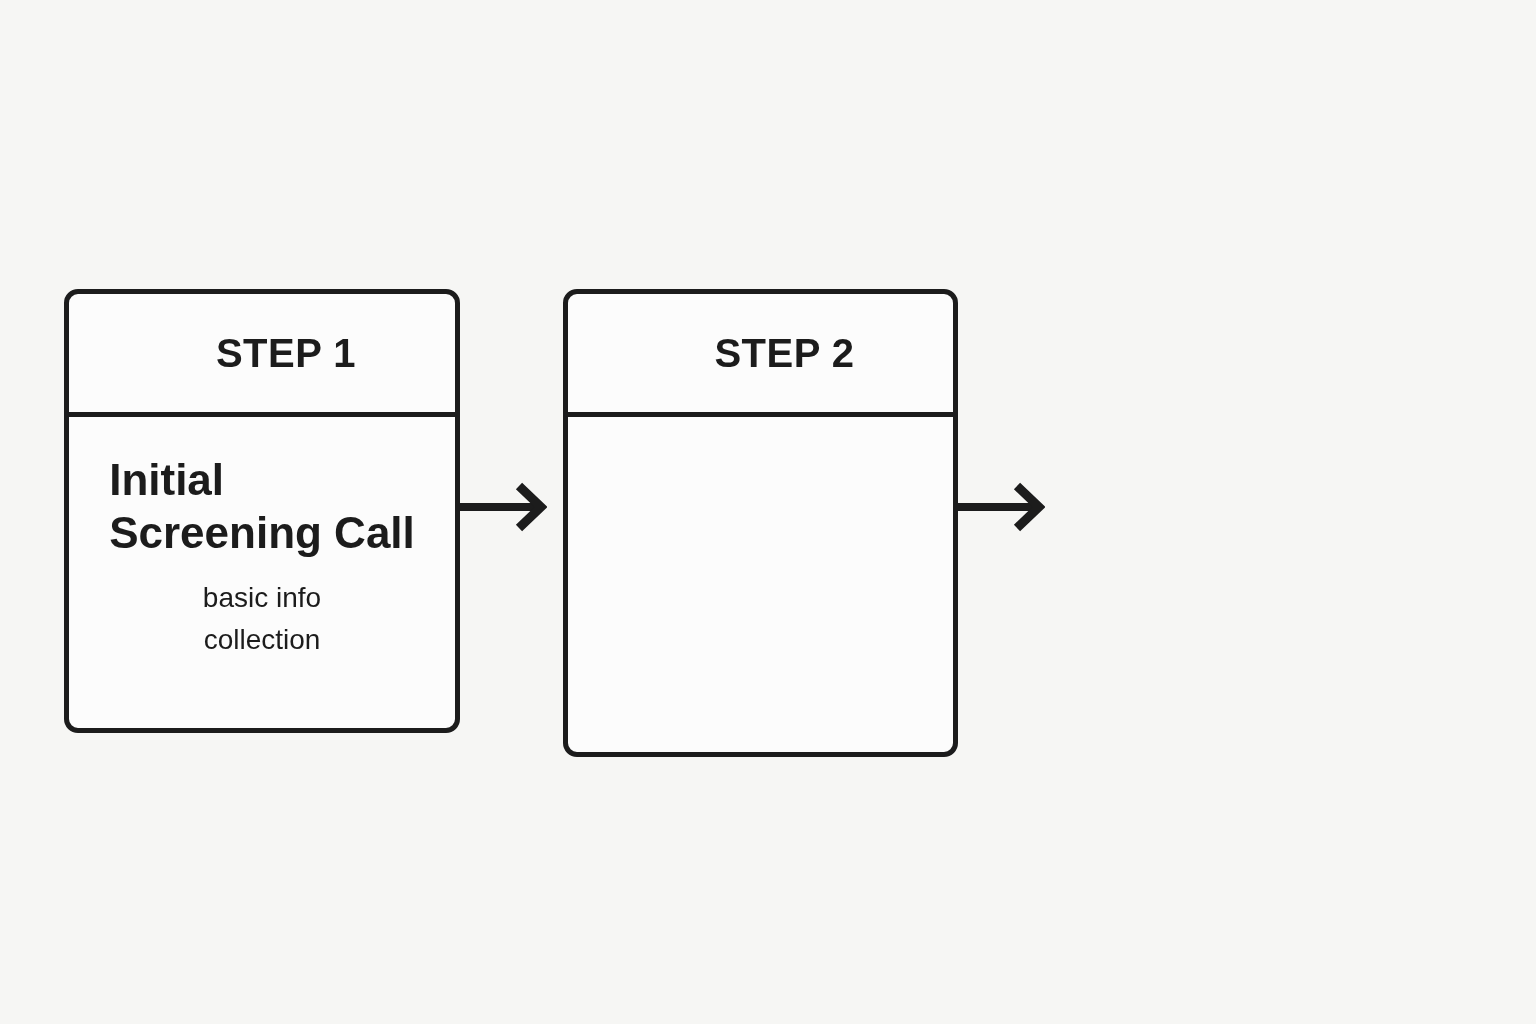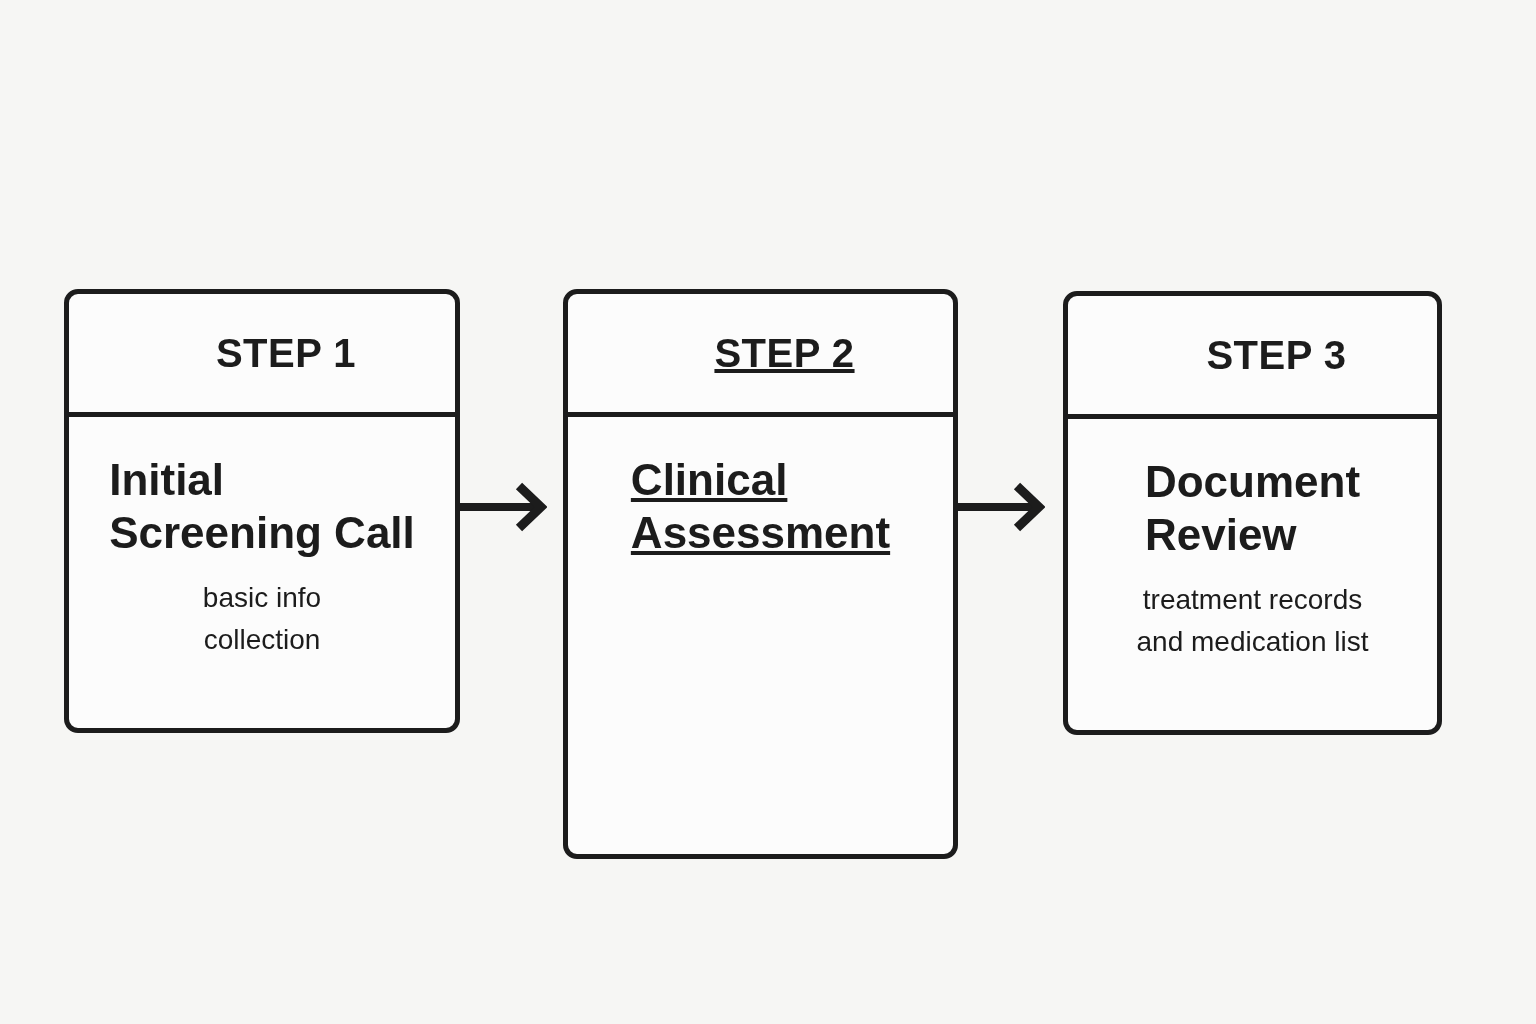--- a/index.html
+++ b/index.html
@@ -23,21 +23,21 @@
   .step-box {
     position: absolute;
     background: var(--box-fill);
     border: 5px solid var(--line);
     border-radius: 14px;
     display: flex;
     flex-direction: column;
     color: var(--text);
   }
   .step-box.pos-1 { left: 64px;  top: 289px; width: 396px; height: 444px; }
-  .step-box.pos-2 { left: 563px; top: 289px; width: 395px; height: 570px; text-decoration: underline; }
+  .step-box.pos-2 { left: 563px; top: 289px; width: 395px; height: 468px; }
   .step-box.pos-3 { left: 1063px; top: 291px; width: 379px; height: 444px; }
 
   .step-header {
     height: 123px;
     flex: 0 0 auto;
     border-bottom: 5px solid var(--line);
     display: flex;
     align-items: center;
     justify-content: center;
     font-size: 40px;
@@ -93,35 +93,24 @@
   <div class="connector pos-1">
     <svg viewBox="0 0 90 54" width="90" height="54" aria-hidden="true">
       <line x1="1" y1="27" x2="78" y2="27" stroke="currentColor" stroke-width="8"></line>
       <polyline points="62,6 84,27 62,48" fill="none" stroke="currentColor" stroke-width="9" stroke-linecap="butt" stroke-linejoin="miter"></polyline>
     </svg>
   </div>
 
   <div class="step-box pos-2">
     <div class="step-header">STEP 2</div>
     <div class="step-body">
-      <div class="step-title">Clinical
-Assessment</div>
     </div>
   </div>
 
   <div class="connector pos-2">
     <svg viewBox="0 0 90 54" width="90" height="54" aria-hidden="true">
       <line x1="1" y1="27" x2="78" y2="27" stroke="currentColor" stroke-width="8"></line>
       <polyline points="62,6 84,27 62,48" fill="none" stroke="currentColor" stroke-width="9" stroke-linecap="butt" stroke-linejoin="miter"></polyline>
     </svg>
   </div>
 
-  <div class="step-box pos-3">
-    <div class="step-header">STEP 3</div>
-    <div class="step-body">
-      <div class="step-title">Document
-Review</div>
-      <div class="step-desc">treatment records
-and medication list</div>
-    </div>
-  </div>
 
 </div>
 
 </body></html>

